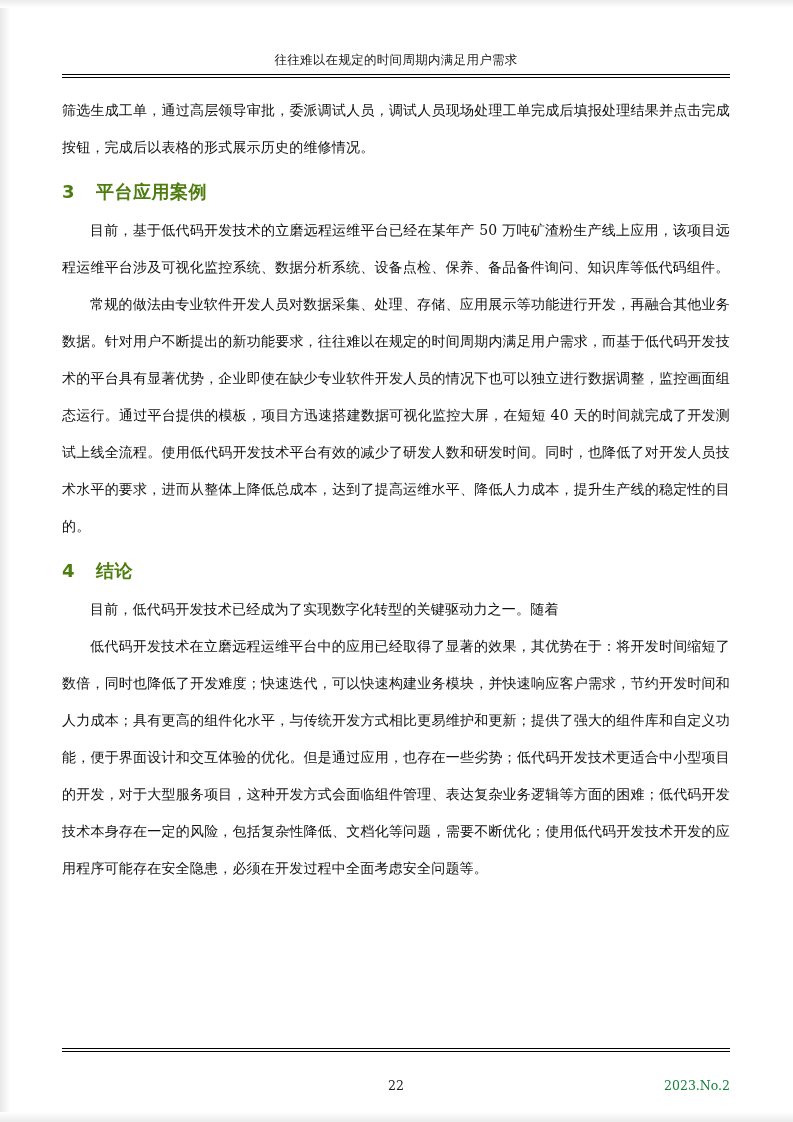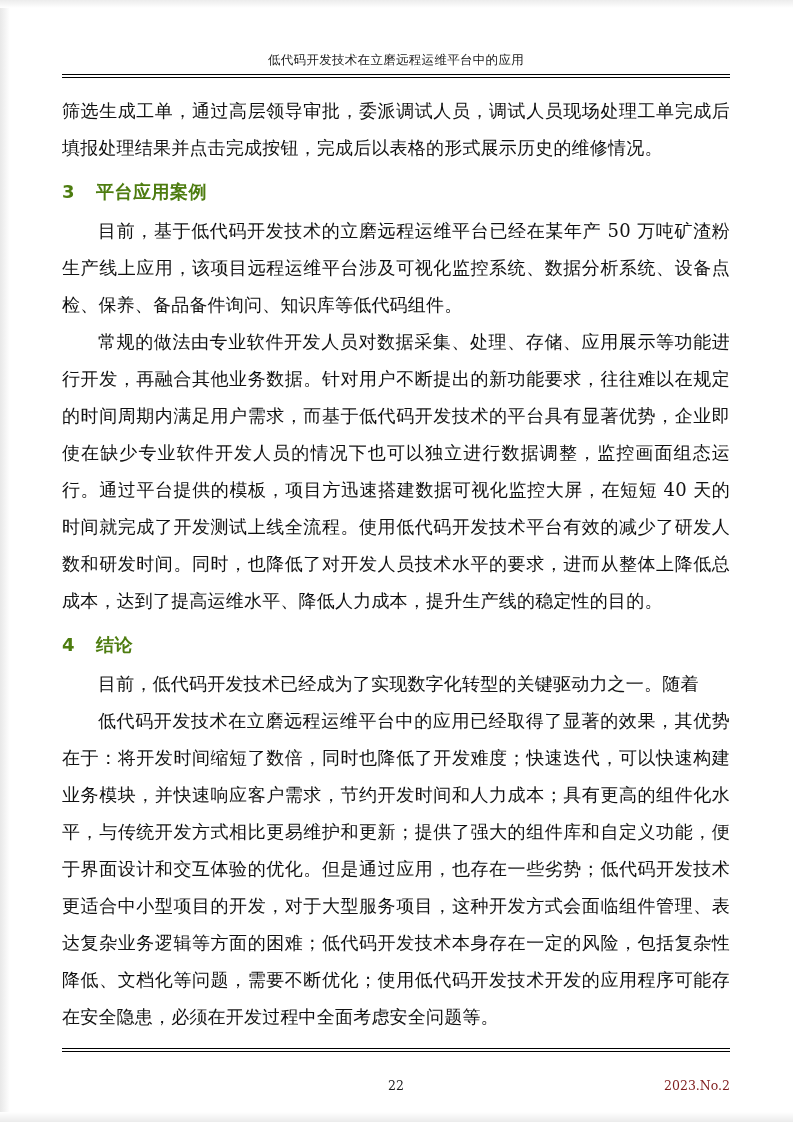--- a/index.html
+++ b/index.html
@@ -43,21 +43,21 @@
     width: 100%;
     margin-bottom: 2px;
   }
   .rule-top-2 {
     border-bottom: 0.8px solid #000;
     width: 100%;
     margin-bottom: 14px;
   }
   
   p.body-par {
-    font-size: 18px;
+    font-size: 14px;
     line-height: 37px;
     margin: 0;
     text-align: justify;
     text-justify: inter-ideograph;
     letter-spacing: 0.2px;
     color: #111;
   }
   p.indent {
     text-indent: 2em;
   }
@@ -103,21 +103,21 @@
     left: 0; right: 0;
     text-align: center;
     font-size: 12.5px;
     color: #1a1a1a;
   }
   .issue-label {
     position: absolute;
     right: 0;
     top: 0;
     font-size: 12.5px;
-    color: #7f1d1d;
+    color: #15803d;
   }
   
   .page-edge-left {
     position: absolute;
     left: 0; top: 0;
     width: 10px; height: 1122px;
     background: linear-gradient(to right, #e8e8e8, #ffffff);
   }
   .page-edge-top {
     position: absolute;
@@ -135,21 +135,21 @@
 </head>
 <body>
 
 <div class="page">
   <div class="page-edge-left"></div>
   <div class="page-edge-top"></div>
   <div class="page-edge-bottom"></div>
 
   <div class="content-frame">
 
-    <div class="running-head">低代码开发技术在立磨远程运维平台中的应用</div>
+    <div class="running-head">往往难以在规定的时间周期内满足用户需求</div>
     <div class="rule-top"></div>
     <div class="rule-top-2"></div>
 
     <p class="body-par">筛选生成工单，通过高层领导审批，委派调试人员，调试人员现场处理工单完成后填报处理结果并点击完成按钮，完成后以表格的形式展示历史的维修情况。</p>
 
     <h2 class="section-head">
       <span class="num">3</span><span class="ttl">平台应用案例</span>
     </h2>
 
     <p class="body-par indent">目前，基于低代码开发技术的立磨远程运维平台已经在某年产 50 万吨矿渣粉生产线上应用，该项目远程运维平台涉及可视化监控系统、数据分析系统、设备点检、保养、备品备件询问、知识库等低代码组件。</p>

